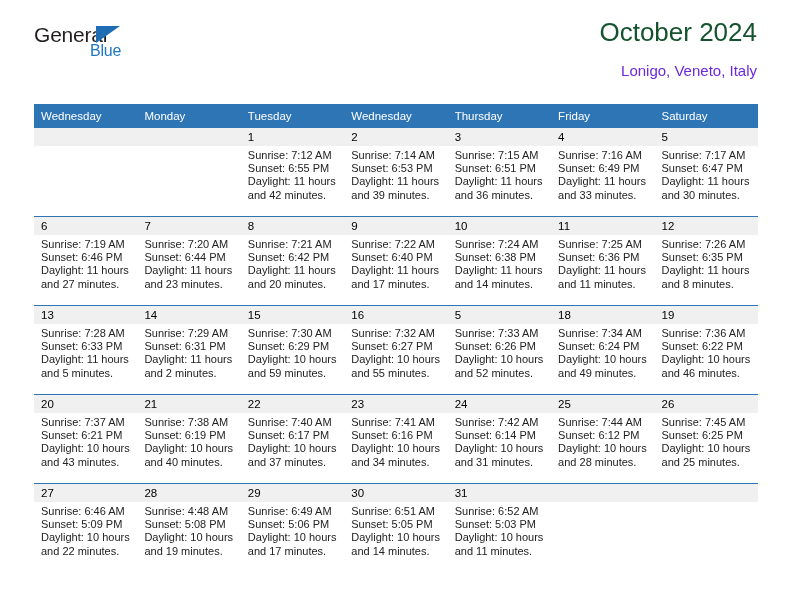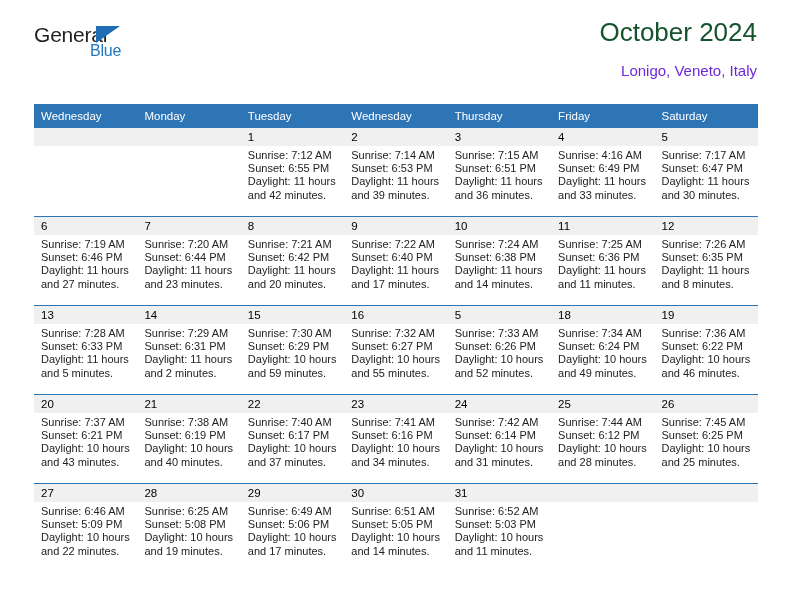--- a/index.html
+++ b/index.html
@@ -219,21 +219,21 @@
                 <div>Sunrise: 7:15 AM</div>
                 <div>Sunset: 6:51 PM</div>
                 <div class="dl">Daylight: 11 hours and 36 minutes.</div>
               </div>
             </div>
           </td>
           <td>
             <div class="cell">
               <div class="daynum-band">4</div>
               <div class="details">
-                <div>Sunrise: 4:16 AM</div>
+                <div>Sunrise: 7:16 AM</div>
                 <div>Sunset: 6:49 PM</div>
                 <div class="dl">Daylight: 11 hours and 33 minutes.</div>
               </div>
             </div>
           </td>
           <td>
             <div class="cell">
               <div class="daynum-band">5</div>
               <div class="details">
                 <div>Sunrise: 7:17 AM</div>
@@ -467,21 +467,21 @@
                 <div>Sunrise: 6:46 AM</div>
                 <div>Sunset: 5:09 PM</div>
                 <div class="dl">Daylight: 10 hours and 22 minutes.</div>
               </div>
             </div>
           </td>
           <td>
             <div class="cell">
               <div class="daynum-band">28</div>
               <div class="details">
-                <div>Sunrise: 6:25 AM</div>
+                <div>Sunrise: 4:48 AM</div>
                 <div>Sunset: 5:08 PM</div>
                 <div class="dl">Daylight: 10 hours and 19 minutes.</div>
               </div>
             </div>
           </td>
           <td>
             <div class="cell">
               <div class="daynum-band">29</div>
               <div class="details">
                 <div>Sunrise: 6:49 AM</div>

